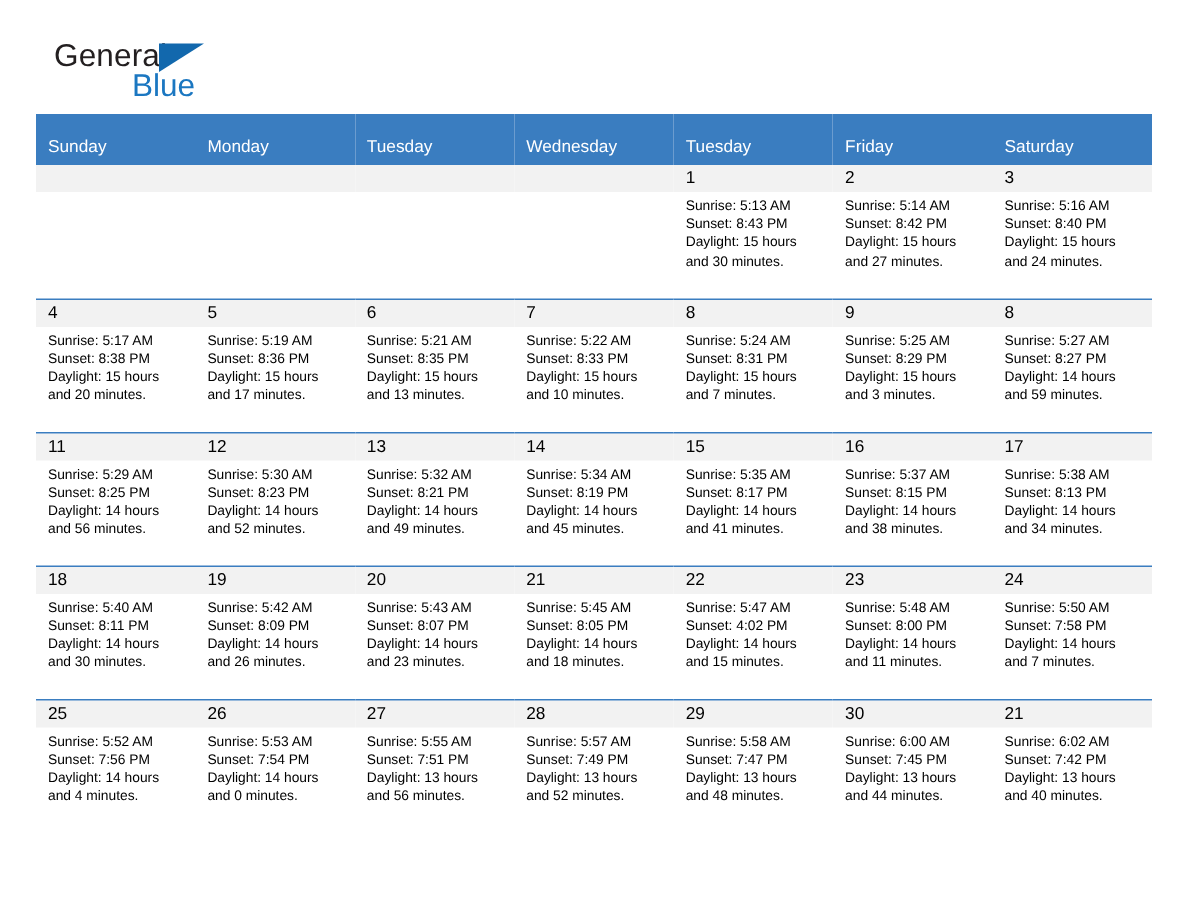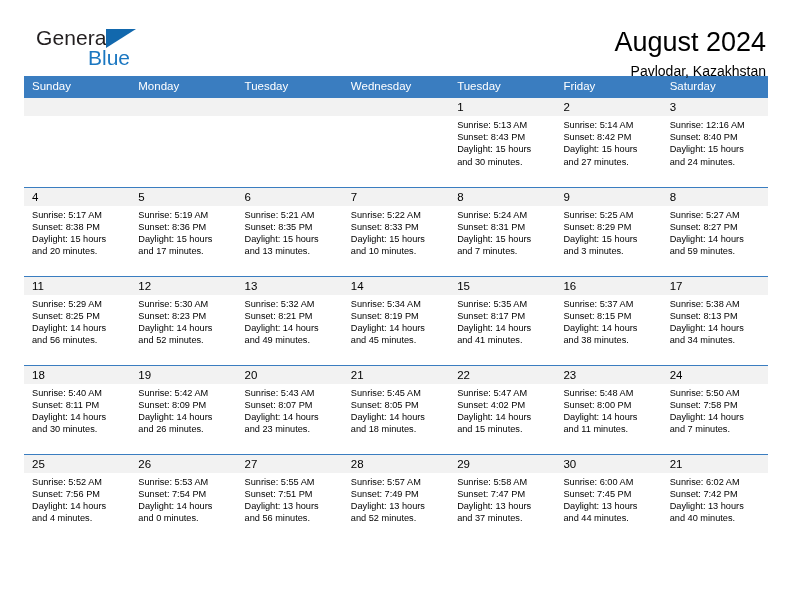--- a/index.html
+++ b/index.html
@@ -90,21 +90,21 @@
     border-collapse: collapse;
     table-layout: fixed;
     margin-top: 4px;
   }
   .calendar th {
     background: #3a7dc0;
     color: #ffffff;
     font-weight: normal;
     font-size: 11.5px;
     text-align: left;
-    padding: 4px 0 6px 8px;
+    padding: 16px 0 6px 8px;
     height: 21px;
     box-sizing: border-box;
     border: none;
   }
   .calendar td {
     vertical-align: top;
     padding: 0;
     border: none;
     border-top: 1px solid #3a7dc0;
     height: 89px;
@@ -140,24 +140,20 @@
 <div class="page">
 
   <div class="header">
 
     <div class="logo">
       <span class="logo-general">General</span>
       <span class="logo-tri"></span>
       <span class="logo-blue">Blue</span>
     </div>
 
-    <div class="title-block">
-      <div class="cal-title">August 2024</div>
-      <div class="cal-subtitle">Pavlodar, Kazakhstan</div>
-    </div>
 
   </div>
 
   <table class="calendar">
     <thead>
       <tr>
         <th>Sunday</th>
         <th>Monday</th>
         <th>Tuesday</th>
         <th>Wednesday</th>
@@ -198,21 +194,21 @@
             <div class="cell-body">
               <span class="ln">Sunrise: 5:14 AM</span>
               <span class="ln">Sunset: 8:42 PM</span>
               <span class="ln">Daylight: 15 hours</span>
               <span class="ln">and 27 minutes.</span>
             </div>
           </td>
           <td>
             <div class="daynum">3</div>
             <div class="cell-body">
-              <span class="ln">Sunrise: 12:16 AM</span>
+              <span class="ln">Sunrise: 5:16 AM</span>
               <span class="ln">Sunset: 8:40 PM</span>
               <span class="ln">Daylight: 15 hours</span>
               <span class="ln">and 24 minutes.</span>
             </div>
           </td>
         </tr>
         <tr class="week">
           <td>
             <div class="daynum">4</div>
             <div class="cell-body">
@@ -443,21 +439,21 @@
               <span class="ln">Daylight: 13 hours</span>
               <span class="ln">and 52 minutes.</span>
             </div>
           </td>
           <td>
             <div class="daynum">29</div>
             <div class="cell-body">
               <span class="ln">Sunrise: 5:58 AM</span>
               <span class="ln">Sunset: 7:47 PM</span>
               <span class="ln">Daylight: 13 hours</span>
-              <span class="ln">and 37 minutes.</span>
+              <span class="ln">and 48 minutes.</span>
             </div>
           </td>
           <td>
             <div class="daynum">30</div>
             <div class="cell-body">
               <span class="ln">Sunrise: 6:00 AM</span>
               <span class="ln">Sunset: 7:45 PM</span>
               <span class="ln">Daylight: 13 hours</span>
               <span class="ln">and 44 minutes.</span>
             </div>

